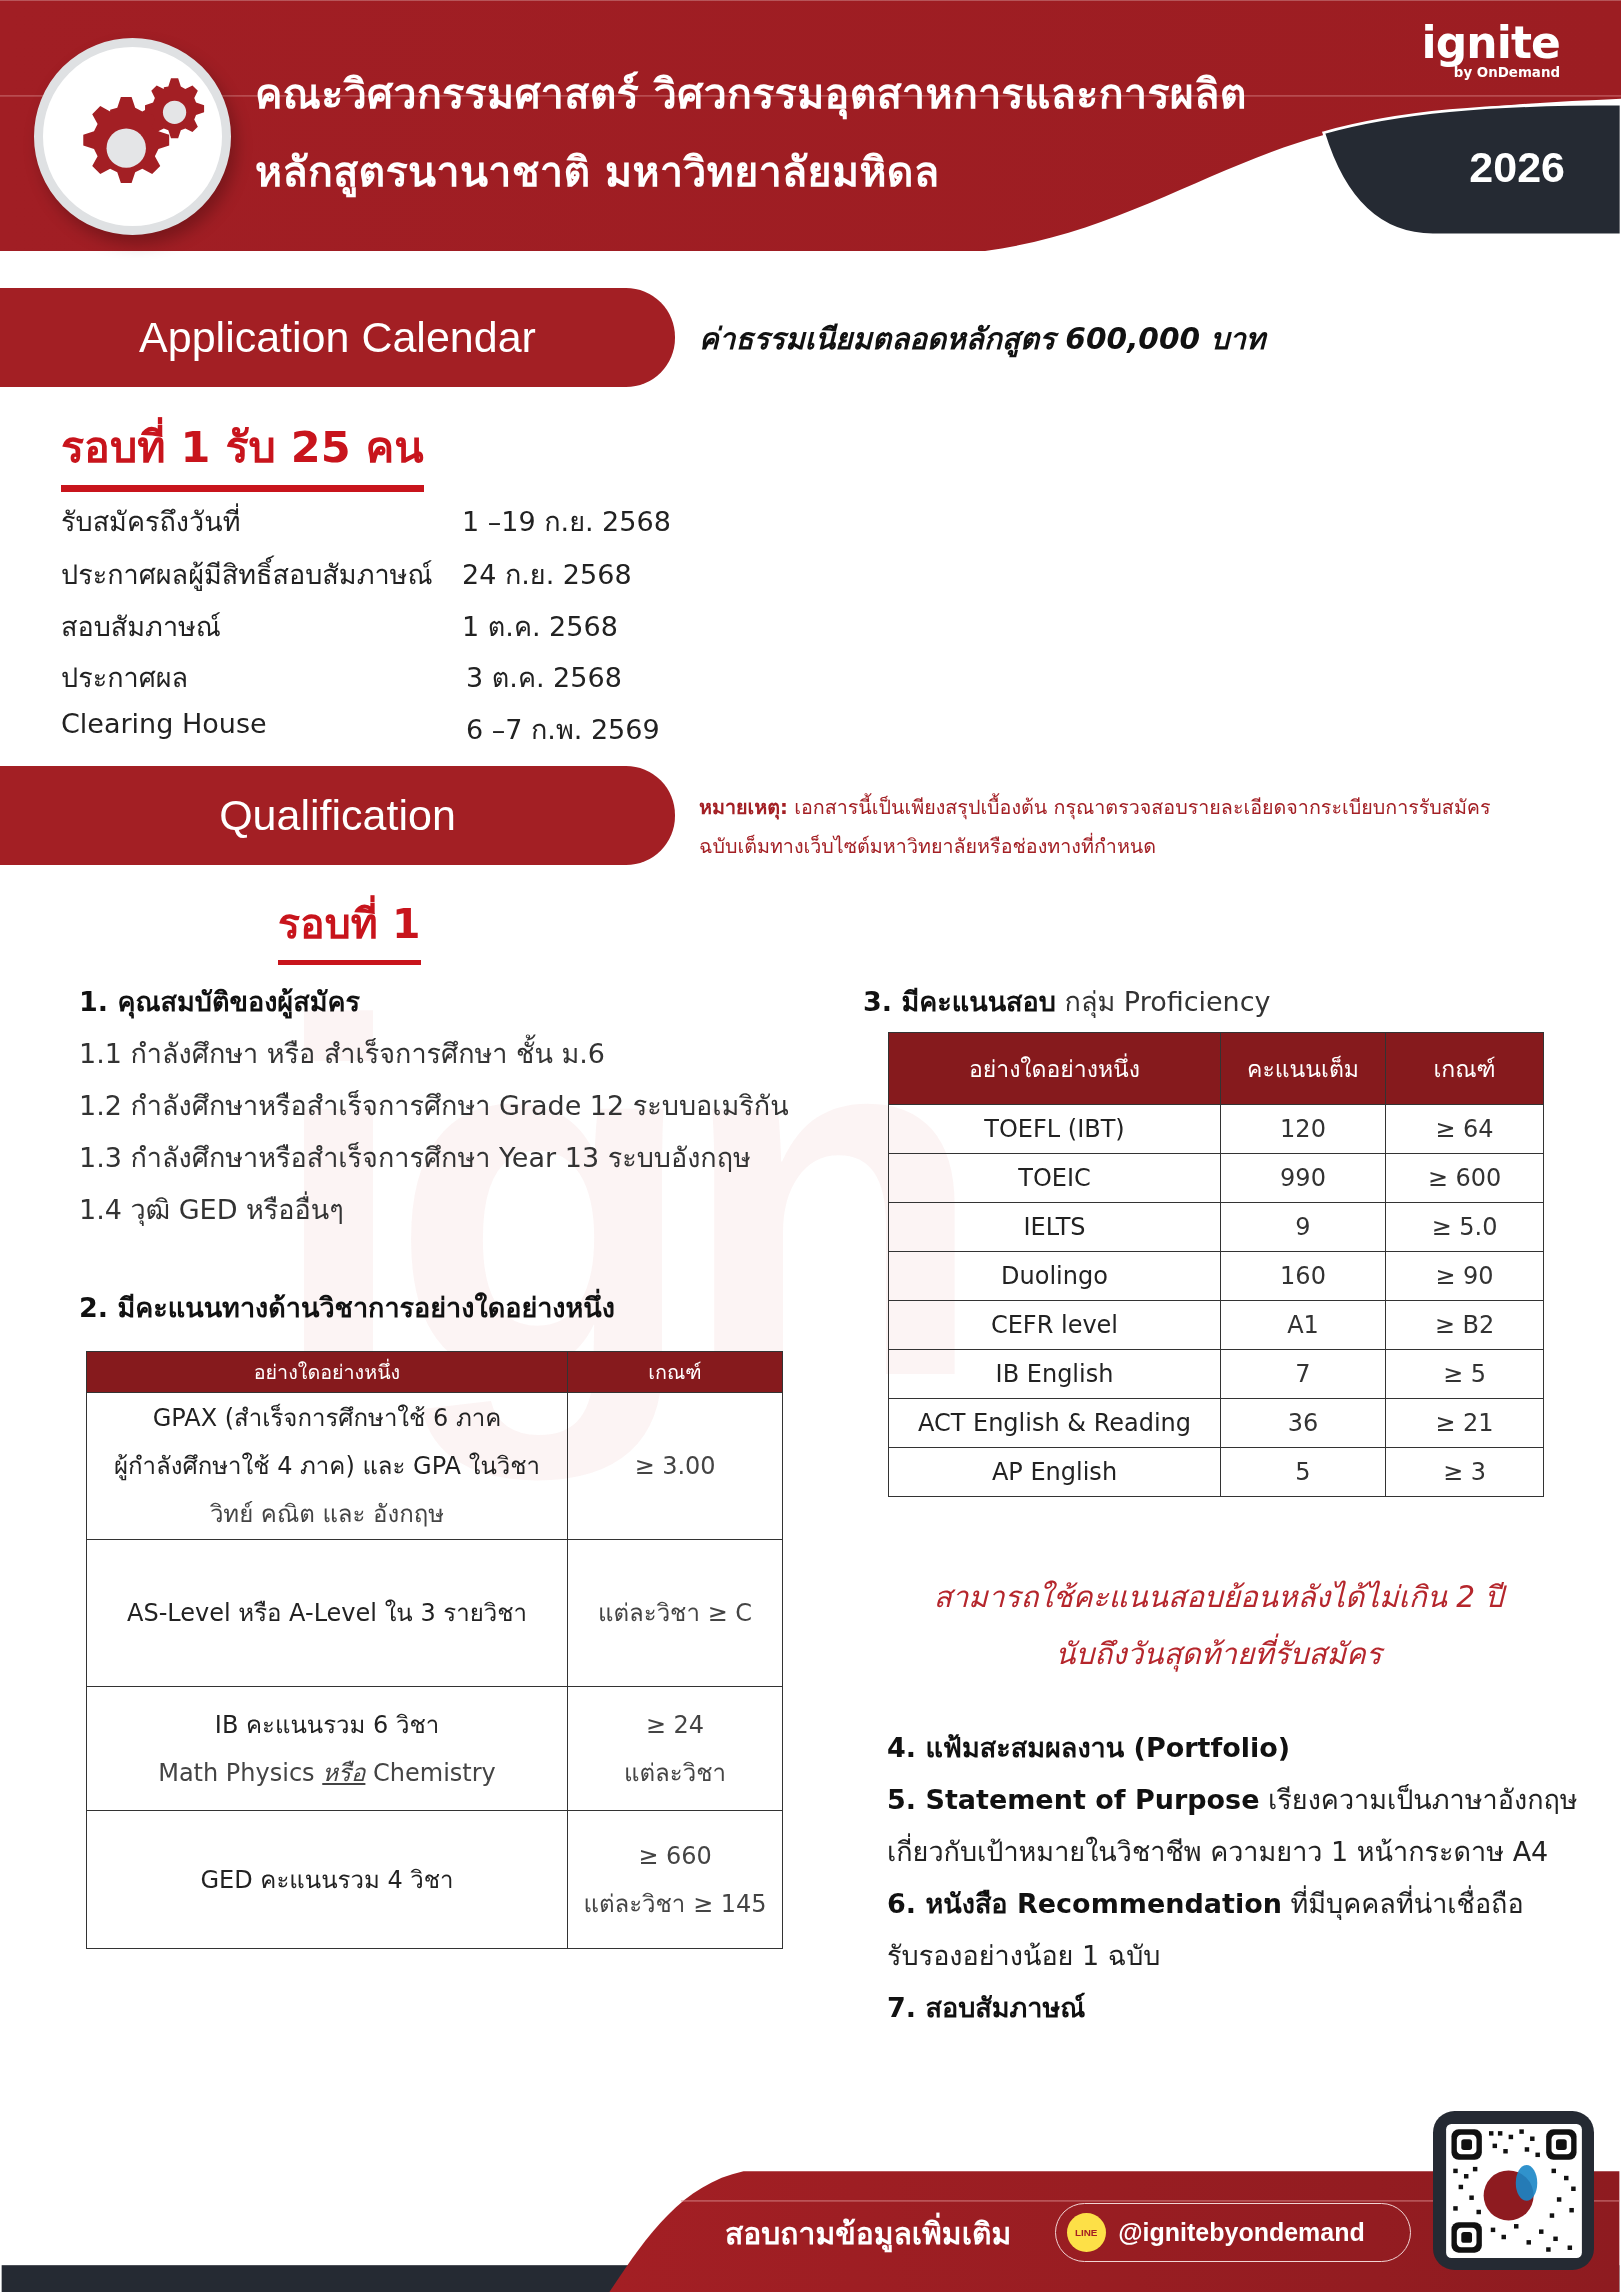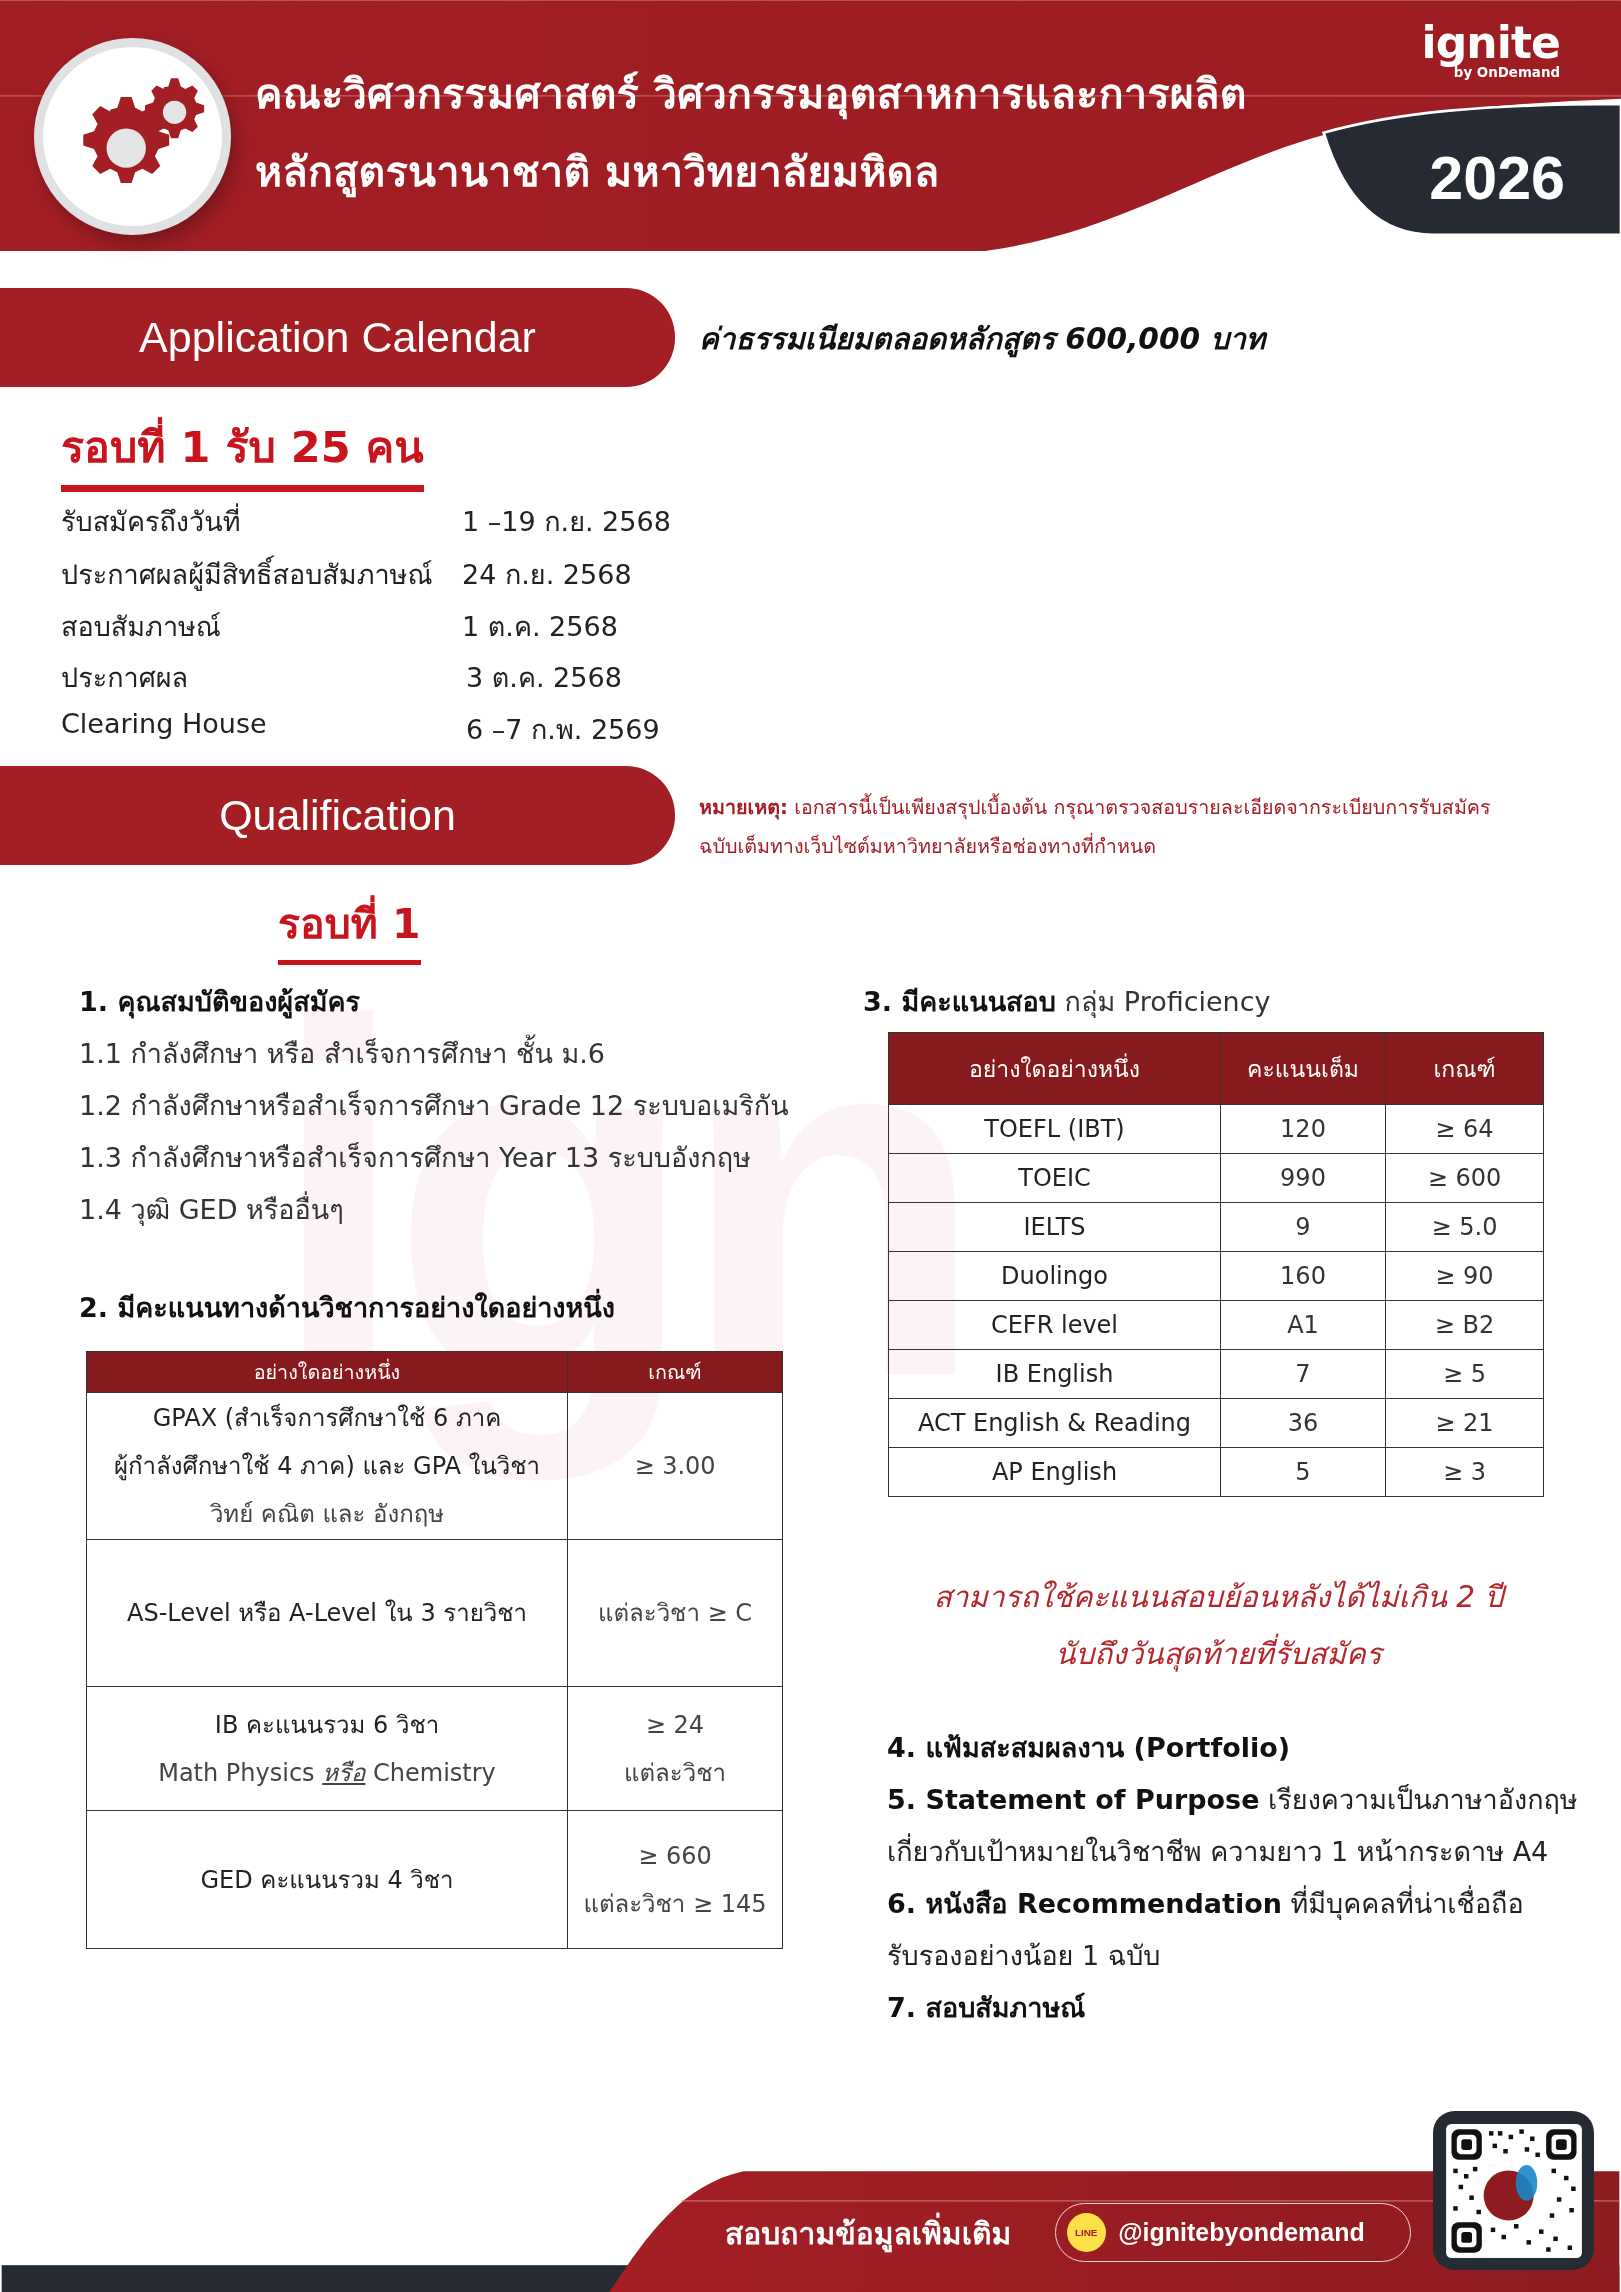--- a/index.html
+++ b/index.html
@@ -11,21 +11,21 @@
   .header svg.bg { position: absolute; left: 0; top: 0; }
   .gear-badge { position: absolute; left: 34px; top: 38px; width: 197px; height: 197px; border-radius: 50%;
     background: #ffffff; border: 9px solid #dfe1e3; box-shadow: 5.4px 9px 16px rgba(0,0,0,.25); }
   .gear-badge svg { position: absolute; left: 0; top: 0; }
   .title-line { position: absolute; left: 255px; color: #fff; font-weight: bold; font-size: 41px; white-space: nowrap; letter-spacing: 0.4px; }
   .title-1 { top: 61px; }
   .title-2 { top: 139px; }
   .logo { position: absolute; right: 61px; top: 16px; color: #fff; text-align: right; }
   .logo .main { font-size: 44px; font-weight: bold; line-height: 54px; letter-spacing: -0.9px; font-family: "DejaVu Sans", sans-serif; }
   .logo .sub { font-size: 13.4px; font-weight: bold; margin-top: -5.4px; }
-  .year { position: absolute; right: 56px; top: 143px; color: #fff; font-weight: bold; font-size: 61px; font-family: "Liberation Sans", sans-serif; }
+  .year { position: absolute; right: 56px; top: 143px; color: #fff; font-weight: bold; font-size: 43px; font-family: "Liberation Sans", sans-serif; }
 
   
   .pill { position: absolute; left: 0; background: #a31f24; color: #fff; border-radius: 0 49px 49px 0; display: flex; align-items: center; justify-content: center; font-size: 43px; font-family: "Liberation Sans", sans-serif; }
   .pill-cal { top: 288px; width: 675px; height: 99px; }
   .pill-qual { top: 766px; width: 675px; height: 99px; }
 
   .fee { position: absolute; left: 699px; top: 315px; font-size: 29.6px; font-style: italic; color: #111; font-weight: bold; }
 
   
   .round-head { position: absolute; left: 61px; top: 413px; font-size: 43px; font-weight: bold; color: #c8141c; }

